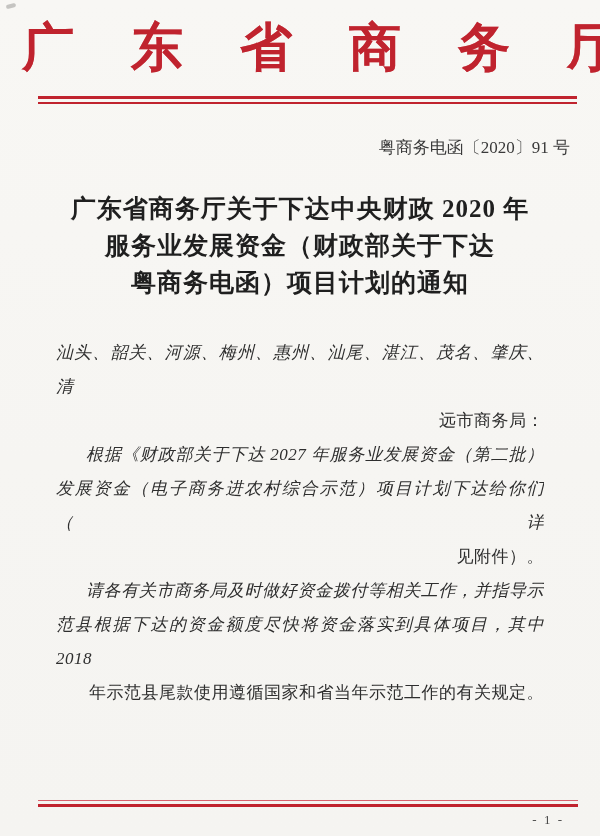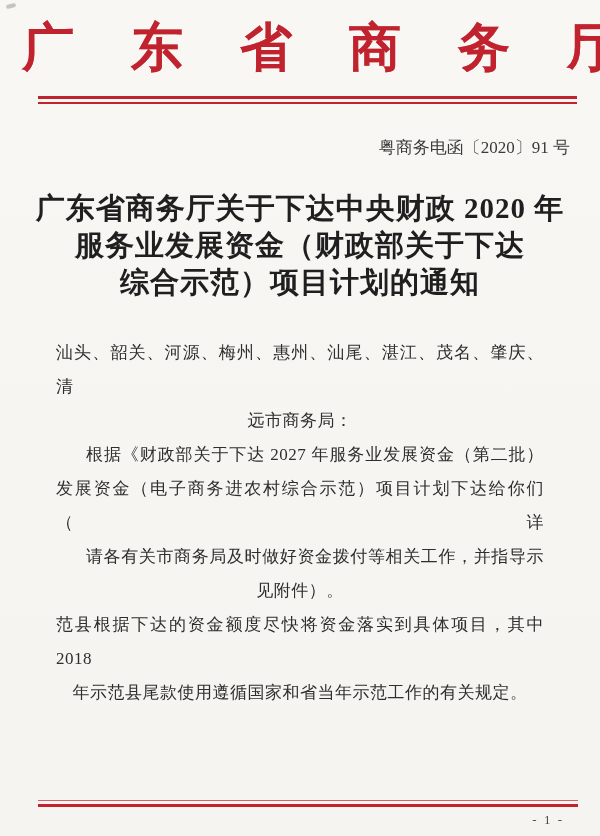--- a/index.html
+++ b/index.html
@@ -45,37 +45,38 @@
     line-height: 22px;
     color: #3a3a3a;
     white-space: nowrap;
     margin-left: 16px;
   }
   .title {
     position: absolute;
     top: 190px; left: 0; right: 0;
     text-align: center;
     font-weight: bold;
-    font-size: 29px;
+    font-size: 25px;
     line-height: 37px;
     color: #1f1f1f;
     letter-spacing: 1px;
   }
   .body-text {
     position: absolute;
     top: 336px; left: 56px; right: 56px;
     font-size: 17px;
     line-height: 34px;
     color: #2e2e2e;
     overflow: hidden;
   }
-  .line { min-height: 34px; text-align: center; letter-spacing: 0.5px; }
+  .line { min-height: 34px; text-align: right; letter-spacing: 0.5px; }
   .line.fill {
     text-align: justify;
     text-align-last: justify;
+    font-style: italic;
     -moz-text-align-last: justify;
   }
   .line.indent { padding-left: 30px; }
   .footer-rule {
     position: absolute;
     left: 38px; right: 22px;
     top: 800px;
     height: 7px;
     box-sizing: border-box;
     border-top: 1.4px solid #d8606c;
@@ -109,32 +110,32 @@
 
   <div class="agency">广 东 省 商 务 厅</div>
 
   <div class="header-rule"></div>
 
   <div class="doc-number">粤商务电函〔2020〕91 号</div>
 
   <div class="title">
     <div>广东省商务厅关于下达中央财政 2020 年</div>
     <div>服务业发展资金（财政部关于下达</div>
-    <div>综合示范）项目计划的通知</div>
+    <div>粤商务电函）项目计划的通知</div>
   </div>
 
   <div class="body-text">
     <div class="line fill">汕头、韶关、河源、梅州、惠州、汕尾、湛江、茂名、肇庆、清</div>
     <div class="line">远市商务局：</div>
 
     <div class="line fill indent">根据《财政部关于下达 2027 年服务业发展资金（第二批）</div>
     <div class="line fill">发展资金（电子商务进农村综合示范）项目计划下达给你们（详</div>
+    <div class="line">见附件）。</div>
+
     <div class="line fill indent">请各有关市商务局及时做好资金拨付等相关工作，并指导示</div>
-
-    <div class="line">见附件）。</div>
     <div class="line fill">范县根据下达的资金额度尽快将资金落实到具体项目，其中 2018</div>
     <div class="line">年示范县尾款使用遵循国家和省当年示范工作的有关规定。</div>
   </div>
 
   <div class="footer-rule"></div>
 
   <div class="page-number">- 1 -</div>
 
 </div>
 

